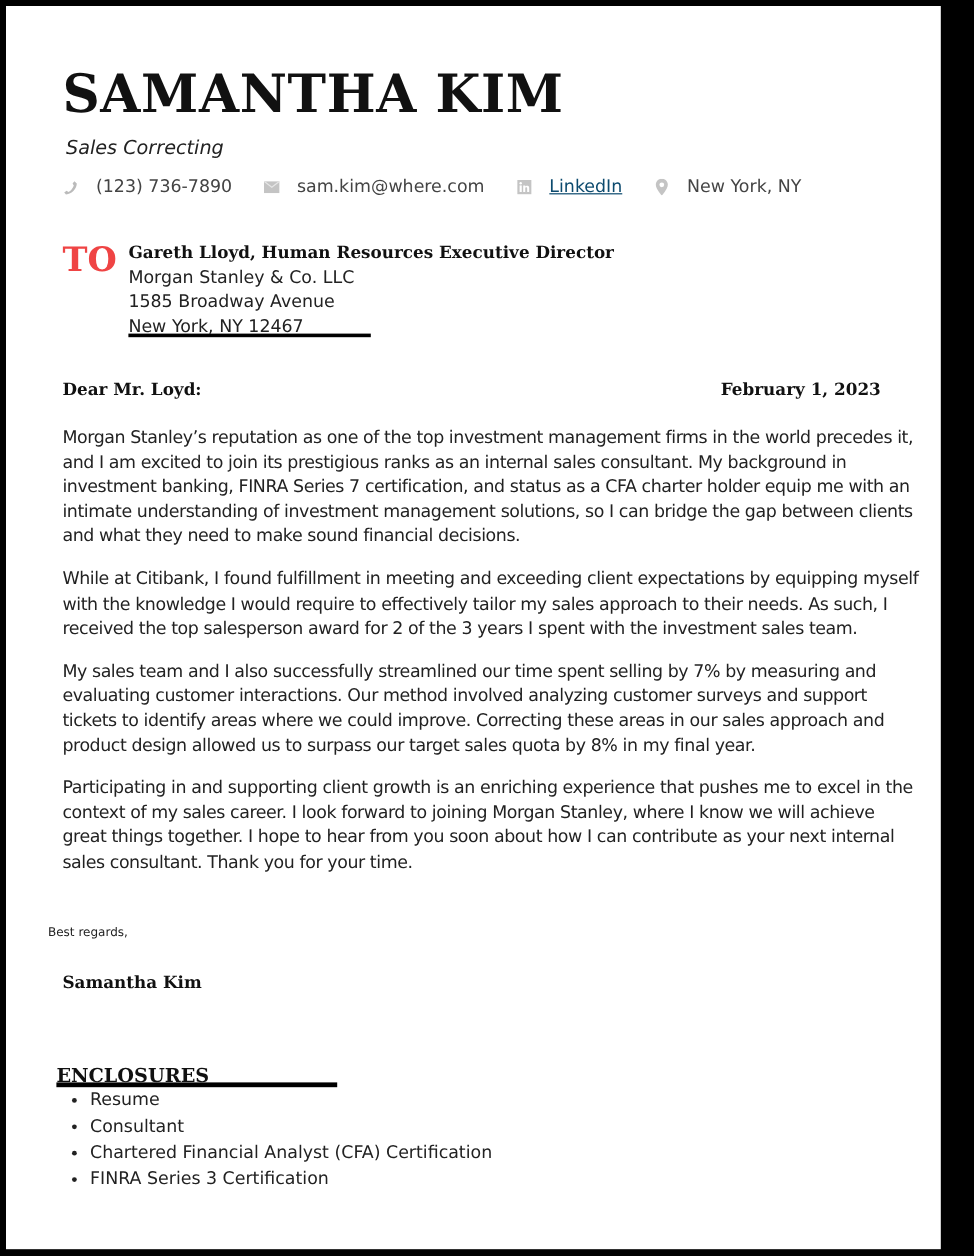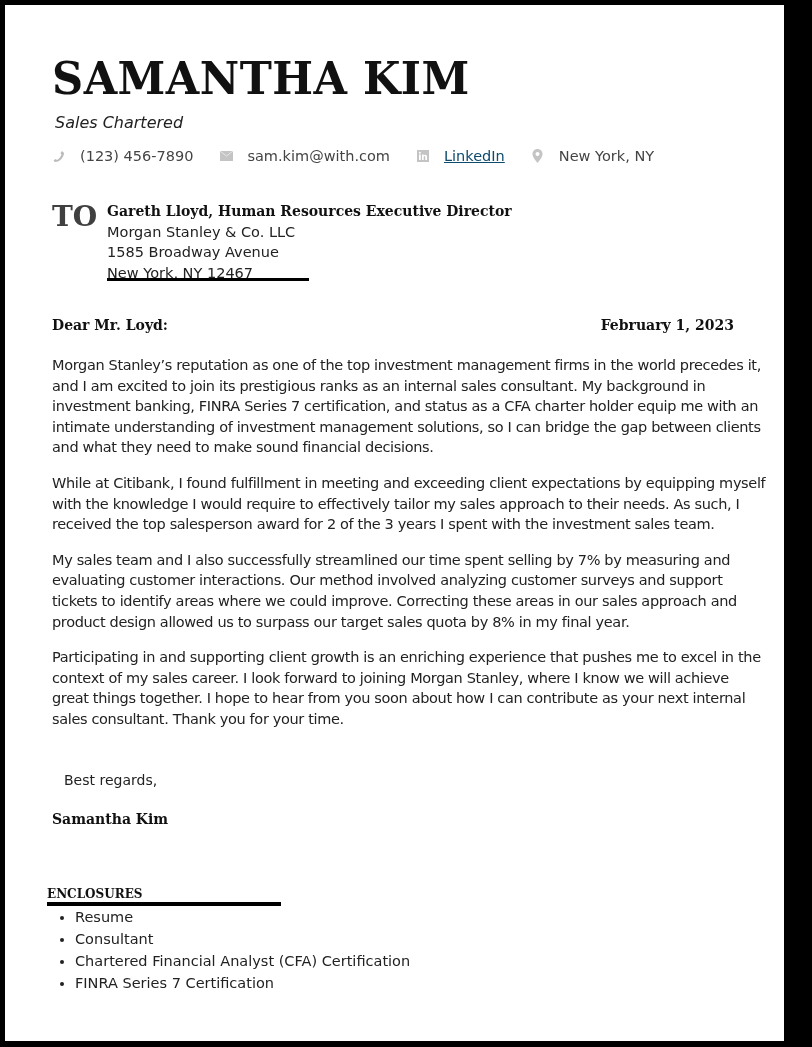--- a/index.html
+++ b/index.html
@@ -23,80 +23,80 @@
   }
   .contact {
     position: absolute; left: 47px; top: 143px; display: flex; align-items: center;
     font-size: 14.5px; color: #444;
   }
   .contact .item { display: flex; align-items: center; margin-right: 26px; }
   .contact .icon { width: 14px; height: 14px; margin-right: 14px; display: inline-flex; align-items: center; justify-content: center; }
   .contact a { color: #0c4a6e; text-decoration: underline; }
   .to-label {
     position: absolute; left: 47px; top: 195px;
-    font-family: "DejaVu Serif", serif; font-weight: bold; font-size: 28px; color: #404040;
+    font-family: "DejaVu Serif", serif; font-weight: bold; font-size: 28px; color: #ef4444;
   }
   .recipient {
     position: absolute; left: 102px; top: 196px; font-size: 14.5px; line-height: 20.5px; color: #222;
   }
   .recipient .r-name { font-family: "DejaVu Serif", serif; font-weight: bold; font-size: 14px; color: #111; }
   .rule1 { position: absolute; left: 102px; top: 273px; width: 202px; height: 3px; background: #000; }
   .salutation {
     position: absolute; left: 47px; top: 312px;
     font-family: "DejaVu Serif", serif; font-weight: bold; font-size: 14px; color: #111;
   }
   .date {
     position: absolute; right: 50px; top: 312px;
     font-family: "DejaVu Serif", serif; font-weight: bold; font-size: 14px; color: #111;
   }
   .body-text {
     position: absolute; left: 47px; top: 350px; width: 716px;
     font-size: 14.5px; line-height: 20.6px; color: #222; letter-spacing: -0.35px;
   }
   .body-text p { margin: 0 0 15px 0; }
-  .closing { position: absolute; left: 59px; top: 767px; font-size: 14px; color: #222; }
+  .closing { position: absolute; left: 35px; top: 767px; font-size: 10px; color: #222; }
   .signature {
     position: absolute; left: 47px; top: 806px;
     font-family: "DejaVu Serif", serif; font-weight: bold; font-size: 14px; color: #111;
   }
   .enc-title {
     position: absolute; left: 42px; top: 882px;
-    font-family: "DejaVu Serif", serif; font-weight: bold; font-size: 12px; color: #111;
+    font-family: "DejaVu Serif", serif; font-weight: bold; font-size: 16px; color: #111;
   }
   .rule2 { position: absolute; left: 42px; top: 897px; width: 234px; height: 4px; background: #000; }
   .enc-list {
     position: absolute; left: 47px; top: 901px; margin: 0; padding: 0 0 0 23px;
     font-size: 14.5px; line-height: 22px; color: #222;
   }
   .enc-list li { padding-left: 0; }
 </style>
 </head>
 <body>
 
 <div class="page">
   <h1 class="name">SAMANTHA KIM</h1>
-  <div class="title">Sales Chartered</div>
+  <div class="title">Sales Correcting</div>
 
   <div class="contact">
     <div class="item">
       <span class="icon">
         <svg width="12" height="13" viewBox="0 0 12 13">
             <path d="M9 1 L11 3 C11 7 7 12 2 12 L0.5 10.5 L2.5 9 L4 10 C6 9 8 6.5 8.5 4.5 L7.5 3 Z" fill="#bbb"></path>
           </svg>
       </span>
-      <span>(123) 456-7890</span>
+      <span>(123) 736-7890</span>
     </div>
     <div class="item">
       <span class="icon">
         <svg width="13" height="10" viewBox="0 0 13 10">
             <rect x="0" y="0" width="13" height="10" fill="#c4c4c4"></rect>
             <path d="M0 0 L6.5 5 L13 0" stroke="#e6e6e6" stroke-width="1" fill="none"></path>
           </svg>
       </span>
-      <span>sam.kim@with.com</span>
+      <span>sam.kim@where.com</span>
     </div>
     <div class="item">
       <span class="icon">
         <svg width="12" height="12" viewBox="0 0 12 12">
             <rect x="0" y="0" width="12" height="12" fill="#c4c4c4"></rect>
             <rect x="2" y="4.5" width="1.8" height="5.5" fill="#fff"></rect>
             <circle cx="2.9" cy="2.7" r="1" fill="#fff"></circle>
             <path d="M5 4.5 H6.7 V5.5 C7.2 4.6 10 4.2 10 6.5 V10 H8.3 V7 C8.3 5.8 6.7 5.8 6.7 7 V10 H5 Z" fill="#fff"></path>
           </svg>
       </span>
@@ -134,15 +134,15 @@
 
   <div class="closing">Best regards,</div>
   <div class="signature">Samantha Kim</div>
 
   <div class="enc-title">ENCLOSURES</div>
   <div class="rule2"></div>
   <ul class="enc-list">
     <li>Resume</li>
     <li>Consultant</li>
     <li>Chartered Financial Analyst (CFA) Certification</li>
-    <li>FINRA Series 7 Certification</li>
+    <li>FINRA Series 3 Certification</li>
   </ul>
 </div>
 
 </body></html>

